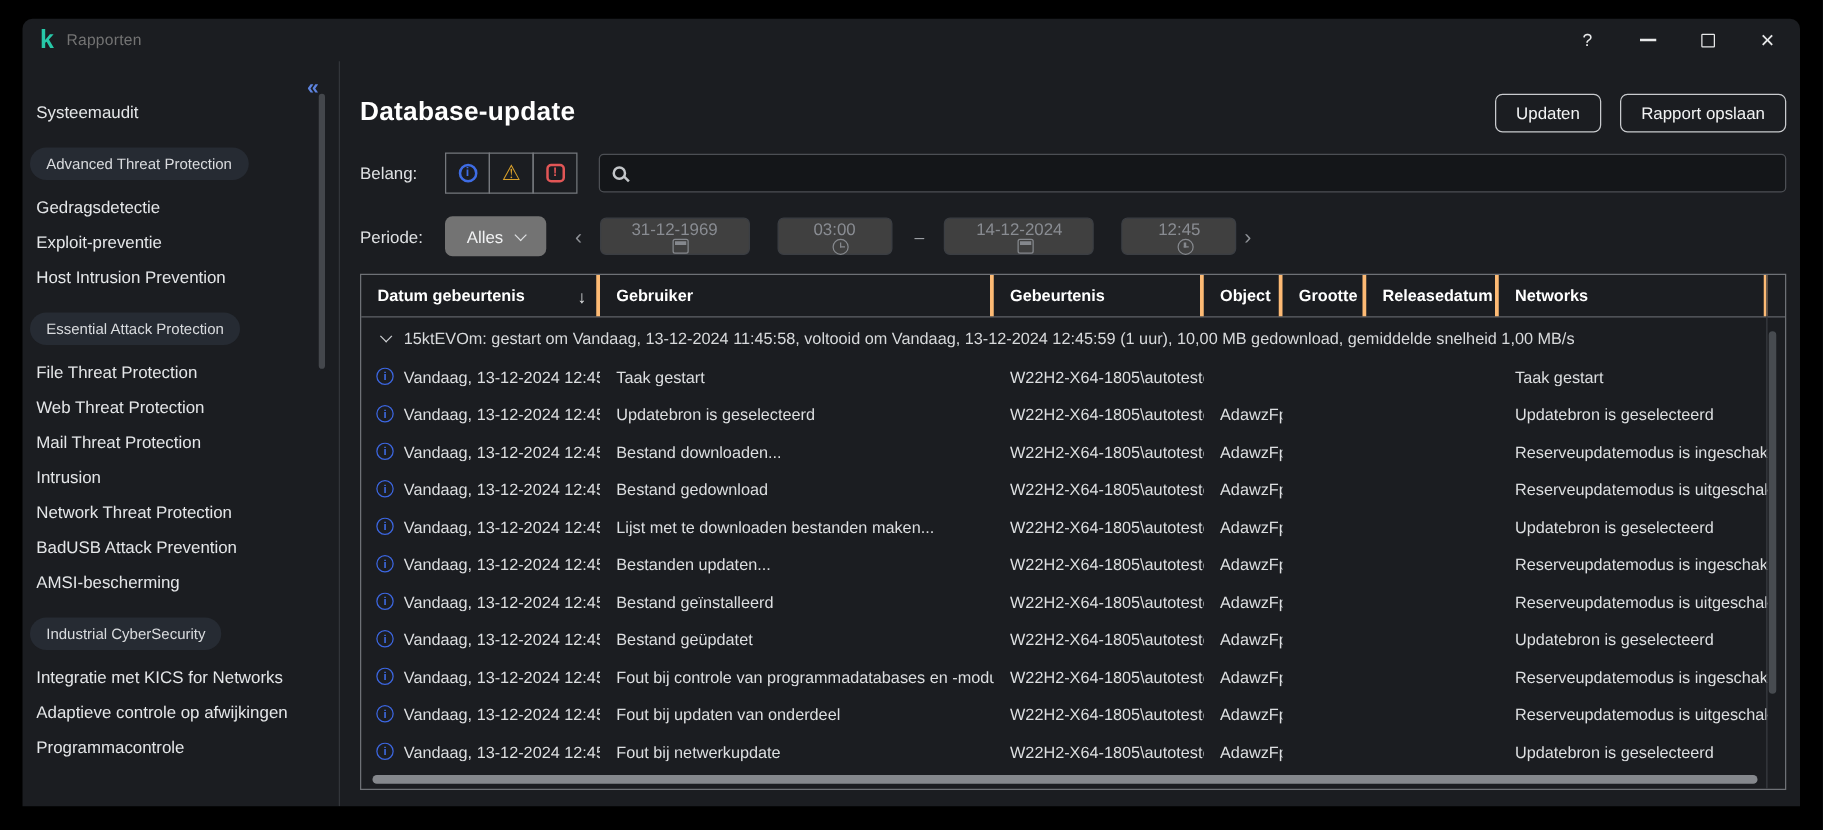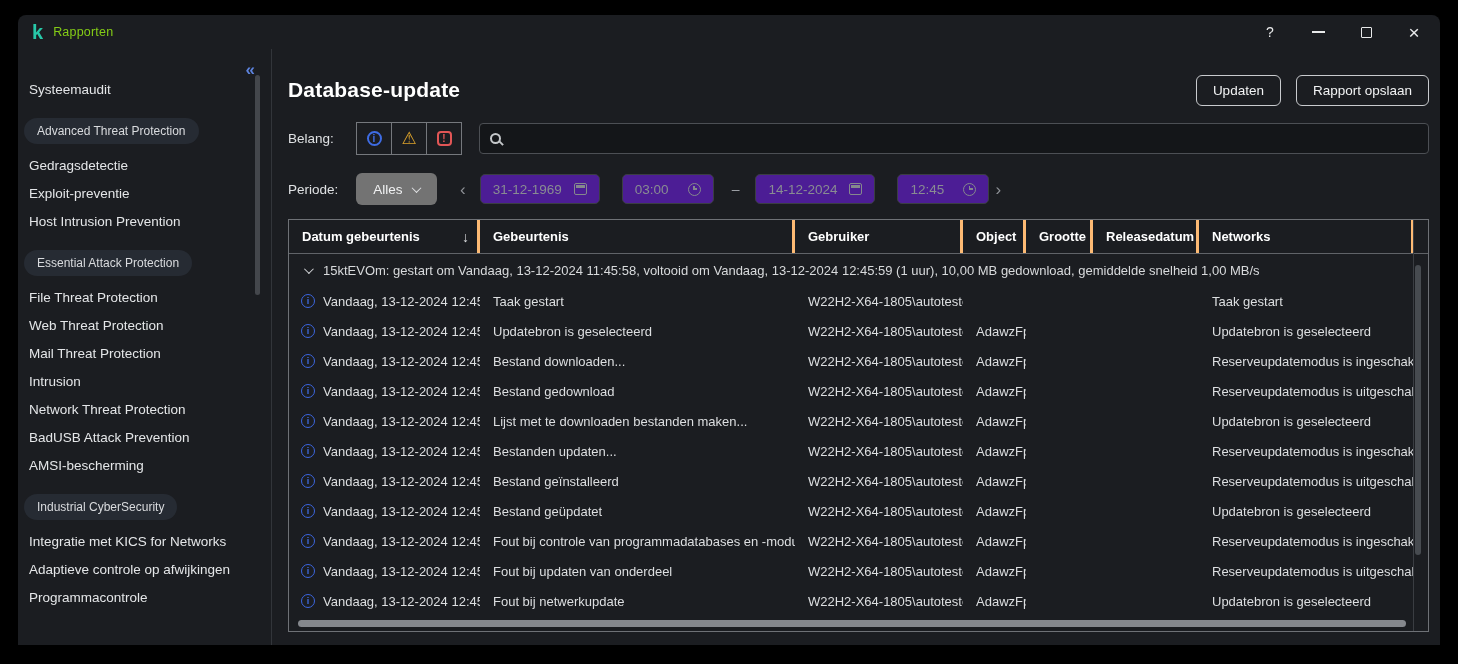--- a/index.html
+++ b/index.html
@@ -5,21 +5,21 @@
   * { box-sizing: border-box; margin: 0; padding: 0; }
   html,body { width:1458px; height:664px; background:#000; overflow:hidden;
               font-family:"Liberation Sans", sans-serif; color:#e6e8ea; }
   #window { position:absolute; left:18px; top:15px; width:1422px; height:630px;
             background:#1b1d21; border-radius:8px 8px 0 0; overflow:hidden; }
 
   
   .titlebar { height:34px; display:flex; align-items:center; padding:0 10px 0 14px; }
   .logo { color:#27c8a8; font-size:20px; font-weight:bold; line-height:1; margin-right:10px;
           transform:scaleY(1.05); }
-  .app-title { font-size:12.5px; color:#84cc16; letter-spacing:.2px; }
+  .app-title { font-size:12.5px; color:#737373; letter-spacing:.2px; }
   .tb-controls { margin-left:auto; display:flex; align-items:center; gap:16px; }
   .tb-btn { width:32px; height:26px; display:flex; align-items:center; justify-content:center;
             color:#e8e9ea; font-size:14px; cursor:default; }
   .min-ic { width:13px; height:2px; background:#e8e9ea; }
   .max-ic { width:11px; height:11px; border:1.5px solid #e8e9ea; border-radius:1px; }
   .close-glyph { font-size:19px; line-height:1; }
 
   
   #sidebar { position:absolute; left:0; top:34px; bottom:0; width:254px;
              border-right:1px solid #32353a; }
@@ -69,23 +69,23 @@
                   color:#e6e8ea; font-size:13.5px; font-family:"Liberation Sans",sans-serif; }
 
   .period-row { display:flex; align-items:center; margin-top:18px; height:32px; }
   .dropdown { height:32px; min-width:81px; background:#737373; border-radius:6px;
               display:flex; align-items:center; justify-content:center; gap:10px;
               padding:0 13px; font-size:13.5px; color:#f1f2f3; }
   .chev-down { width:7px; height:7px; border-right:1.6px solid #dfe1e3;
                border-bottom:1.6px solid #dfe1e3; transform:rotate(45deg) translate(-1px,-1px); }
   .range-arrow { color:#8e9196; font-size:17px; padding:0 6px; line-height:1; }
   .range-arrow.prev { margin-left:17px; }
-  .field { height:30px; background:#4c1d95; border:1px solid #3b3e43; border-radius:5px;
+  .field { height:30px; background:#404040; border:1px solid #3b3e43; border-radius:5px;
            display:flex; align-items:center; justify-content:space-between;
-           padding:1px 12px; color:#898c92; font-size:13.5px; }
+           padding:1px 12px; color:#898c92; font-size:13.5px;flex-direction:column; }
   .field.date { width:120px; margin-left:8px; }
   .field.time { width:92px; margin-left:22px; }
   .range-sep { color:#9b9ea3; margin-left:18px; font-size:14px; }
   .cal-ic { width:13px; height:12px; border:1.5px solid #85888d; border-radius:2px;
             position:relative; flex:none; margin-left:10px; }
   .cal-ic::before { content:''; position:absolute; top:1px; left:1px; right:1px; height:2.5px;
                     background:#85888d; }
   .clock-ic { width:13px; height:13px; border:1.5px solid #85888d; border-radius:50%;
               position:relative; flex:none; margin-left:10px; }
   .clock-ic::before { content:''; position:absolute; left:4.5px; top:2px; width:1.5px;
@@ -226,24 +226,24 @@
       <span class="range-arrow">›</span>
     </div>
 
     <div id="table">
       <div class="thead grid-cols">
         <div class="hc">
           <span>Datum gebeurtenis</span>
           <span class="sort">↓</span>
         </div>
         <div class="hc">
+            <span>Gebruiker</span>
+          </div>
+        <div class="hc">
             <span>Gebeurtenis</span>
-          </div>
-        <div class="hc">
-            <span>Gebruiker</span>
           </div>
         <div class="hc">
             <span>Object</span>
           </div>
         <div class="hc">
             <span>Grootte</span>
           </div>
         <div class="hc">
             <span>Releasedatum</span>
           </div>

